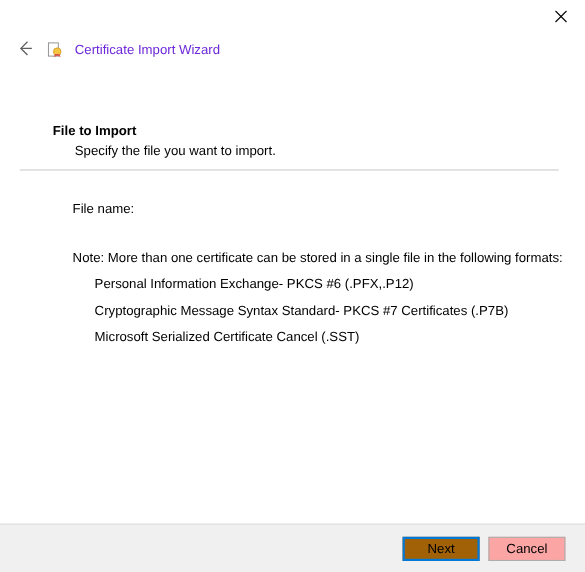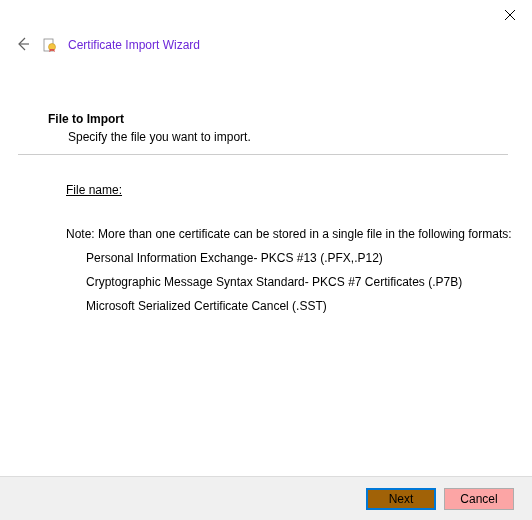--- a/index.html
+++ b/index.html
@@ -68,21 +68,20 @@
       margin: 10px 0 0 -30px;
       width: 490px;
     }
     .field-row {
       margin-top: 28px;
       padding-left: 18px;
     }
     .field-label {
       font-size: 12px;
       margin-bottom: 4px;
-      text-decoration: underline;
     }
     .input-row {
       display: flex;
       align-items: stretch;
       gap: 16px;
     }
     .filename-input {
       width: 320px;
       height: 22px;
       border: 1px solid #3a8de0;
@@ -177,21 +176,21 @@
   <div class="section-title">File to Import</div>
   <div class="section-subtitle">Specify the file you want to import.</div>
   <hr class="divider">
 
   <div class="field-row">
     <div class="field-label">File name:</div>
   </div>
 
   <div class="note-block">
     <div class="note-intro">Note:  More than one certificate can be stored in a single file in the following formats:</div>
-    <div class="format-item">Personal Information Exchange- PKCS #13 (.PFX,.P12)</div>
+    <div class="format-item">Personal Information Exchange- PKCS #6 (.PFX,.P12)</div>
     <div class="format-item">Cryptographic Message Syntax Standard- PKCS #7 Certificates (.P7B)</div>
     <div class="format-item">Microsoft Serialized Certificate Cancel (.SST)</div>
   </div>
 </div>
 
 <div class="footer">
   <button class="next-btn">Next</button>
   <button class="cancel-btn">Cancel</button>
 </div>
 

